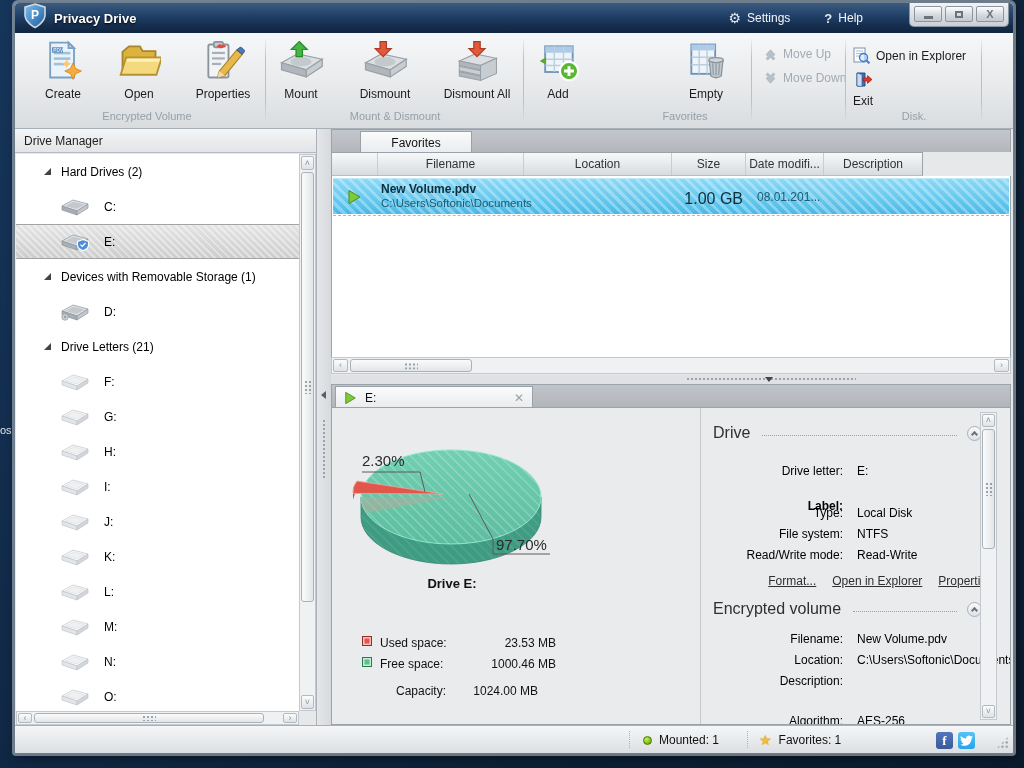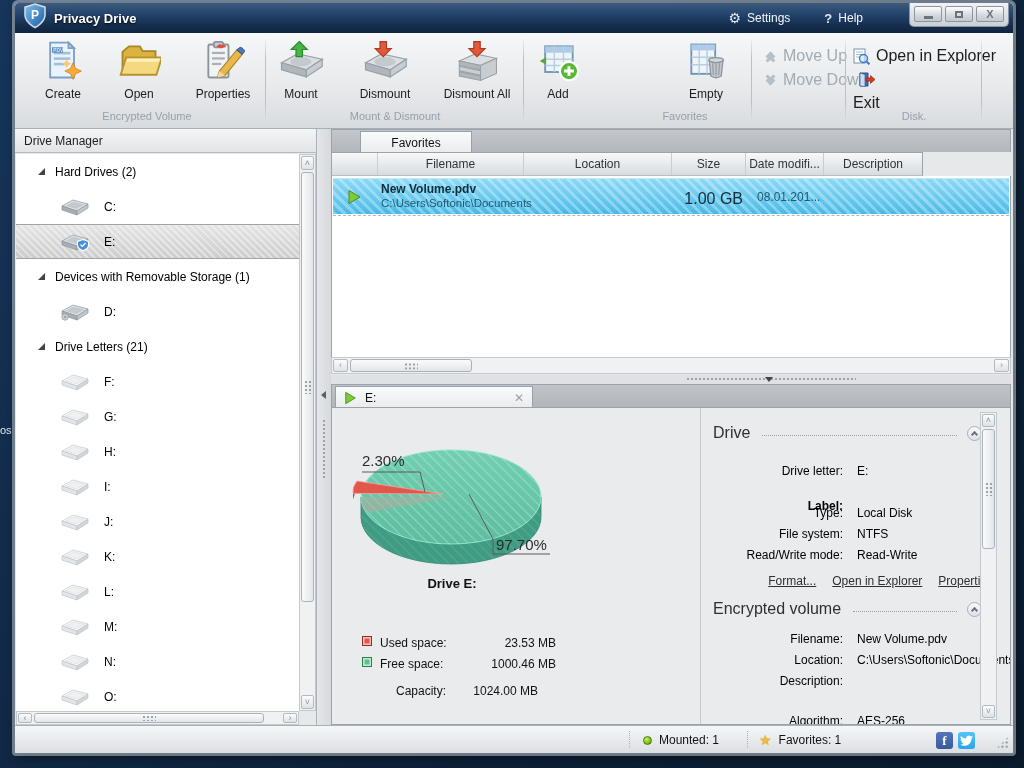--- a/index.html
+++ b/index.html
@@ -31,37 +31,37 @@
   .glyph-close { font-size:11px; color:#6a747d; font-weight:bold; }
 
   
   .ribbon { position:absolute; left:0; top:30px; width:100%; height:96px;
     background:linear-gradient(180deg,#f6f7f8 0%,#e8eaec 55%,#d9dcdf 100%); border-bottom:1px solid #a7afb7; }
   .rb-btn { position:absolute; top:6px; height:76px; display:flex; flex-direction:column; align-items:center; justify-content:flex-start; gap:4px;
     font-size:12px; color:#1c1c1c; text-align:center; }
   .rb-btn svg { flex:none; }
   .rb-sep { position:absolute; top:4px; height:86px; width:1px; background:linear-gradient(180deg,rgba(170,178,186,0),#b9c0c7 25%,#b9c0c7 75%,rgba(170,178,186,0)); }
   .rb-label { position:absolute; top:77px; font-size:11px; color:#96a0a9; text-align:center; }
-  .rb-small { position:absolute; display:flex; align-items:center; gap:6px; font-size:16px; color:#1c1c1c; }
+  .rb-small { position:absolute; display:flex; align-items:center; gap:6px; font-size:12px; color:#1c1c1c; }
   .rb-small.disabled { color:#a2abb3; }
   .chev2 { display:flex; flex-direction:column; gap:1px; width:14px; align-items:center; }
   .chev2 i { width:7px; height:7px; border-left:3px solid #b7bfc6; border-top:3px solid #b7bfc6; display:block; }
   .chev-up i { transform:rotate(45deg); margin-bottom:-4px; }
   .chev-dn i { transform:rotate(225deg); margin-top:-4px; }
 
   
   .main { position:absolute; left:0; top:126px; width:100%; height:596px; background:#e6e8ea; }
 
   .left-panel { position:absolute; left:0; top:0; width:302px; height:596px; border-right:1px solid #a9b0b7; }
   .lp-header { position:absolute; left:0; top:0; width:100%; height:24px;
     background:linear-gradient(180deg,#f4f5f6,#e2e4e7); border-bottom:1px solid #b4bac0;
     font-size:12px; color:#1e1e1e; display:flex; align-items:center; padding-left:9px; }
   .tree { position:absolute; left:1px; top:25px; width:283px; height:557px; background:#fff; overflow:hidden; }
   .tree-row { height:35px; display:flex; align-items:center; font-size:12px; color:#000; position:relative; }
-  .tree-group { padding-left:22px; gap:10px; }
+  .tree-group { padding-left:28px; gap:10px; }
   .tree-drive { padding-left:44px; gap:14px; }
   .tri { width:0; height:0; border-left:7px solid transparent; border-bottom:7px solid #404448; }
   .dicon { width:30px; height:20px; display:flex; }
   .tree-row.selected { background:
       repeating-linear-gradient(45deg,rgba(255,255,255,.4) 0 2px,rgba(255,255,255,0) 2px 5px),
       linear-gradient(180deg,#e4e4e4,#cdcdcd); border-top:1px solid #a3a3a3; border-bottom:1px solid #a3a3a3; }
 
   
   .sb-track-v { position:absolute; background:#f0f1f3; border:1px solid #c3c9ce; }
   .sb-track-h { position:absolute; background:#f0f1f3; border:1px solid #c3c9ce; }

